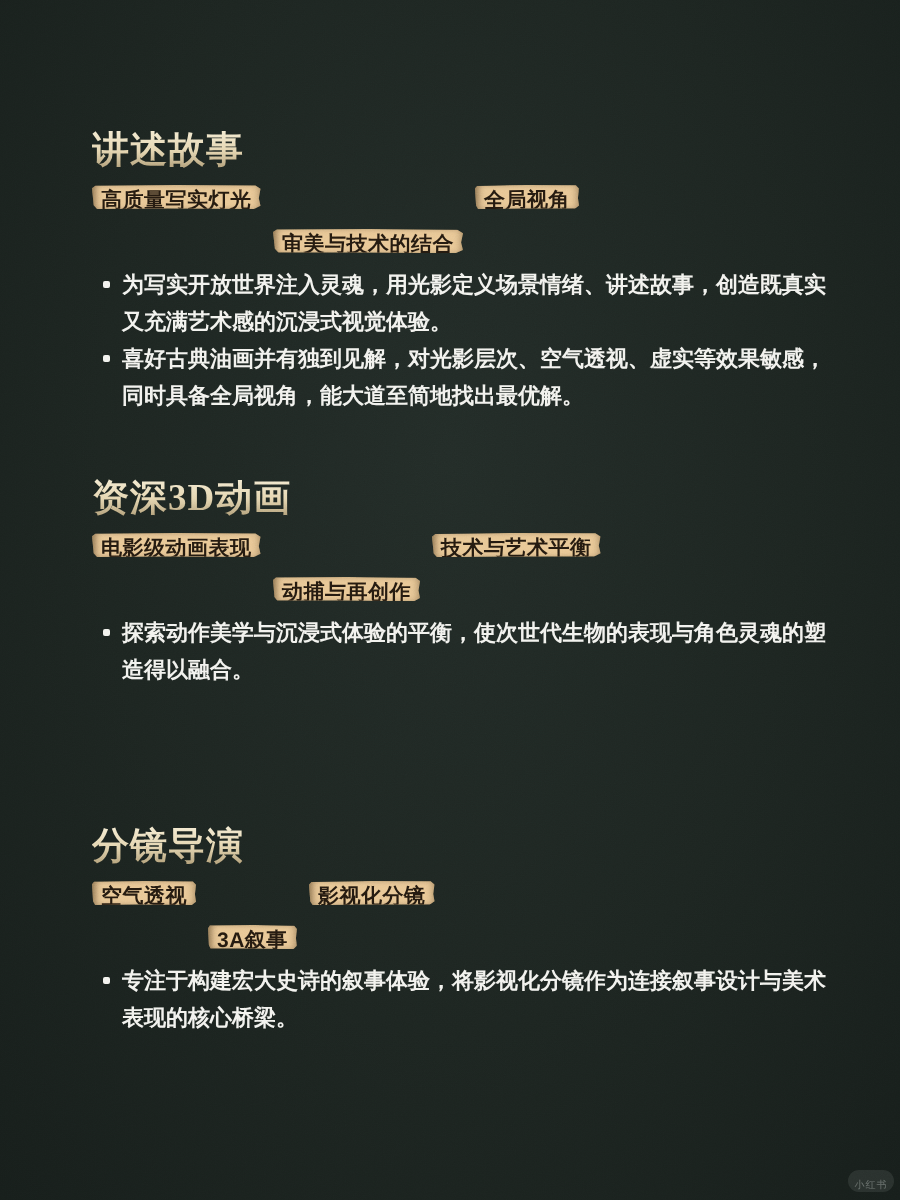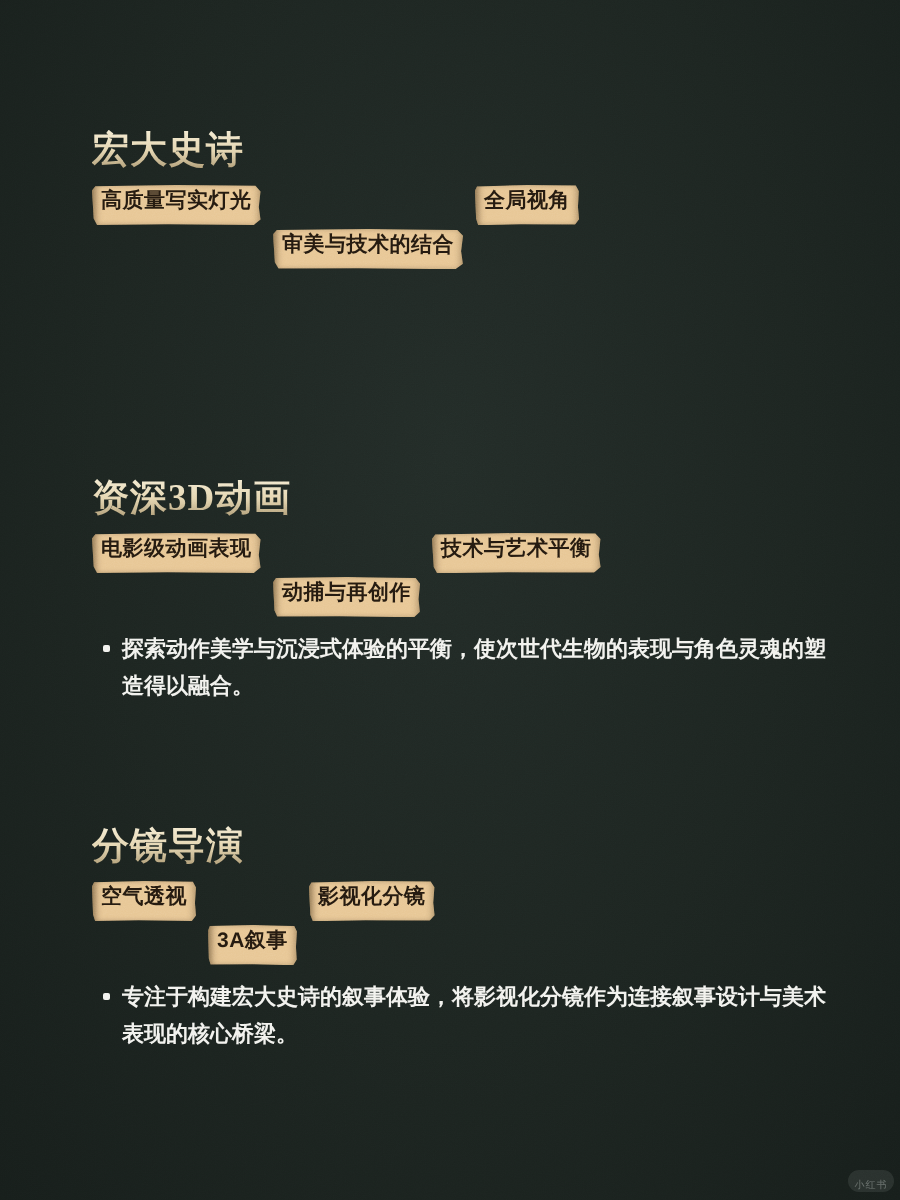--- a/index.html
+++ b/index.html
@@ -19,21 +19,21 @@
   .job-title{
     margin:0 0 15px 0;
     font-family:"Liberation Serif","DejaVu Serif",serif;
     font-weight:700;font-size:37px;line-height:40px;letter-spacing:1px;
     background:linear-gradient(180deg,#f4ebd2 0%,#e4d5b0 52%,#ad9a73 100%);
     -webkit-background-clip:text;background-clip:text;color:transparent;
     text-shadow:0 0 1px rgba(0,0,0,0.0);
   }
   .tag-row{display:flex;gap:12px;margin:0 0 13px 0;}
   .tag{
-    display:inline-block;height:40px;line-height:30px;padding:0 9px;
+    display:inline-block;height:24px;line-height:30px;padding:0 9px;
     background:var(--tagbg,#e8c795);color:var(--tagtx,#241a10);
     font-size:21px;font-weight:700;letter-spacing:0.5px;white-space:nowrap;
     clip-path:polygon(0% 14%,2% 3%,50% 0%,97% 2%,100% 16%,99% 55%,100% 86%,96% 100%,45% 98%,3% 100%,1% 84%);
     box-shadow:inset 6px 0 7px -3px rgba(45,25,8,.55), inset -6px 0 7px -4px rgba(45,25,8,.38);
   }
   .tag:nth-child(2){transform:rotate(.2deg);margin-top:44px;}
   .tag:nth-child(3){transform:rotate(-.25deg);}
   .bullet-list{list-style:none;margin:0;padding:0;width:746px;}
   .bullet-list li{
     position:relative;padding-left:30px;box-sizing:border-box;
@@ -60,26 +60,30 @@
   <filter id="grain">
     <feTurbulence type="fractalNoise" baseFrequency="0.9" numOctaves="2" stitchTiles="stitch"></feTurbulence>
     <feColorMatrix type="saturate" values="0"></feColorMatrix>
   </filter>
   <rect width="100%" height="100%" filter="url(#grain)"></rect>
 </svg>
 
 <main class="poster">
   <div id="sections-root">
   <section class="job-section s0">
-    <h2 class="job-title">宏大史诗</h2>
+    <h2 class="job-title">讲述故事</h2>
     <div class="tag-row">
           <span class="tag">高质量写实灯光</span>
           <span class="tag">审美与技术的结合</span>
           <span class="tag">全局视角</span>
         </div>
+    <ul class="bullet-list">
+          <li><span class="dot"></span><span class="bt">为写实开放世界注入灵魂，用光影定义场景情绪、讲述故事，创造既真实又充满艺术感的沉浸式视觉体验。</span></li>
+          <li><span class="dot"></span><span class="bt">喜好古典油画并有独到见解，对光影层次、空气透视、虚实等效果敏感，同时具备全局视角，能大道至简地找出最优解。</span></li>
+        </ul>
   </section>
 
   <section class="job-section s1">
     <h2 class="job-title">资深3D动画</h2>
     <div class="tag-row">
           <span class="tag">电影级动画表现</span>
           <span class="tag">动捕与再创作</span>
           <span class="tag">技术与艺术平衡</span>
         </div>
     <ul class="bullet-list">

